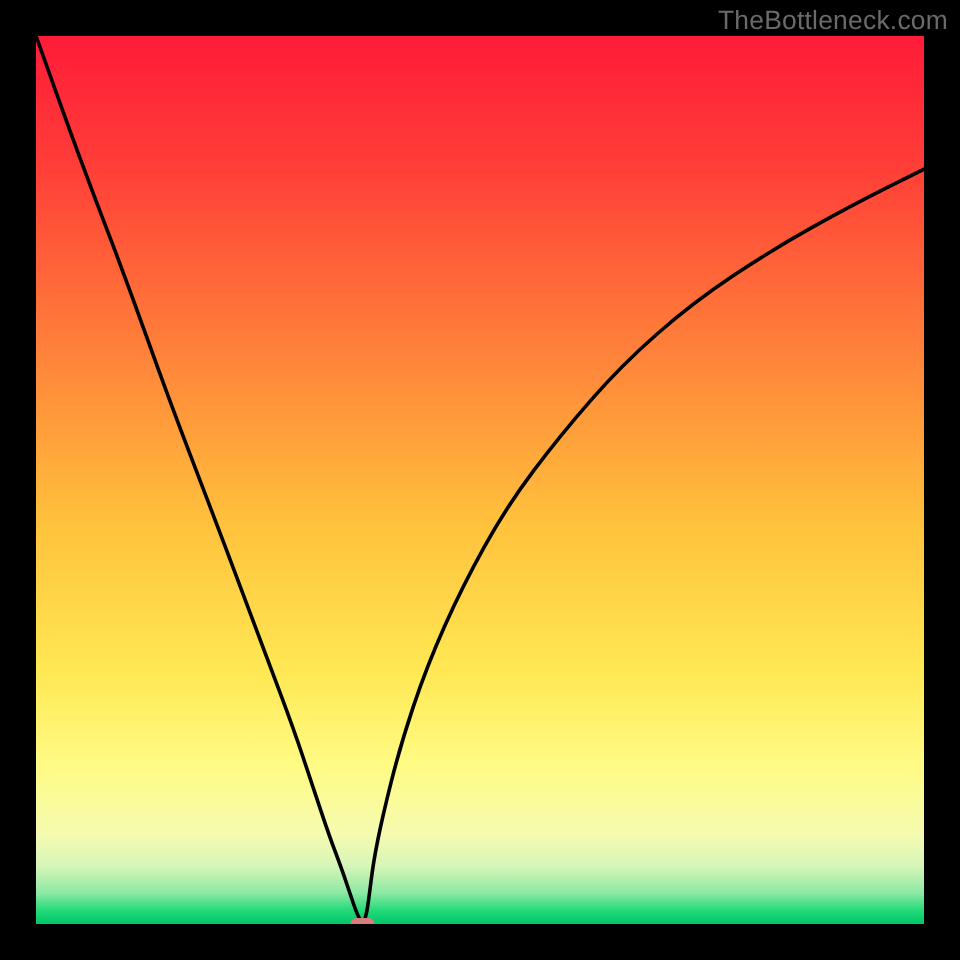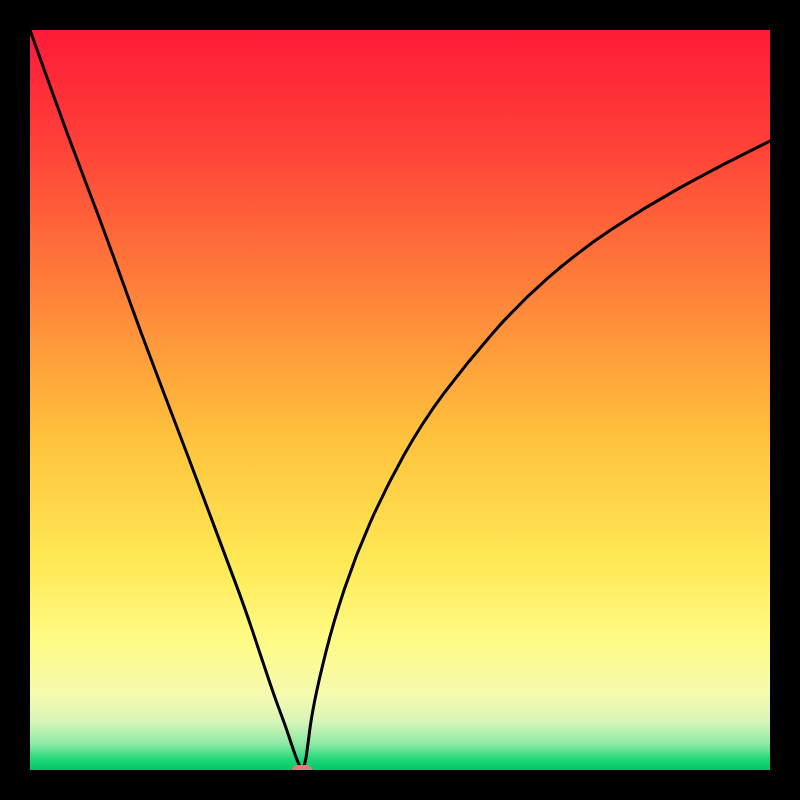--- a/index.html
+++ b/index.html
@@ -47,20 +47,21 @@
     height: 10px;
     background: #d97d7d;
     border-radius: 5px;
     transform: translate(-50%, -50%);
   }
 </style>
 </head>
 <body>
 
 <div class="container">
+  <div class="watermark">TheBottleneck.com</div>
 
   <div class="plot">
     <svg class="gradient-bg" viewBox="0 0 740 740" preserveAspectRatio="none">
       <defs>
         <linearGradient id="bg-grad" x1="0" y1="0" x2="0" y2="1">
             <stop offset="0%" stop-color="#ff1b38"></stop>
             <stop offset="15%" stop-color="#ff3f38"></stop>
             <stop offset="35%" stop-color="#ff803a"></stop>
             <stop offset="55.00000000000001%" stop-color="#ffc23c"></stop>
             <stop offset="72%" stop-color="#ffe955"></stop>

